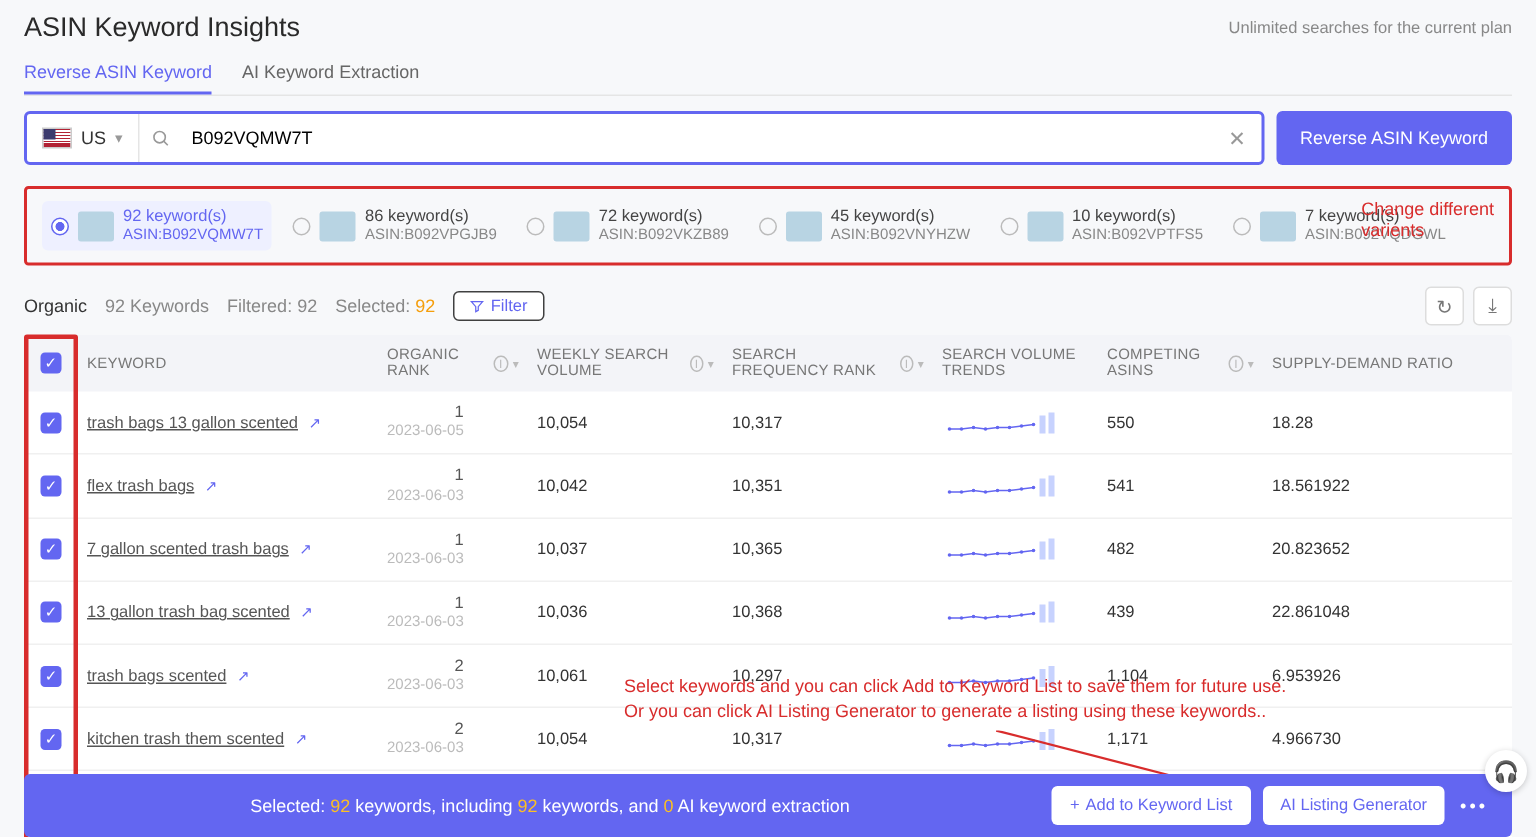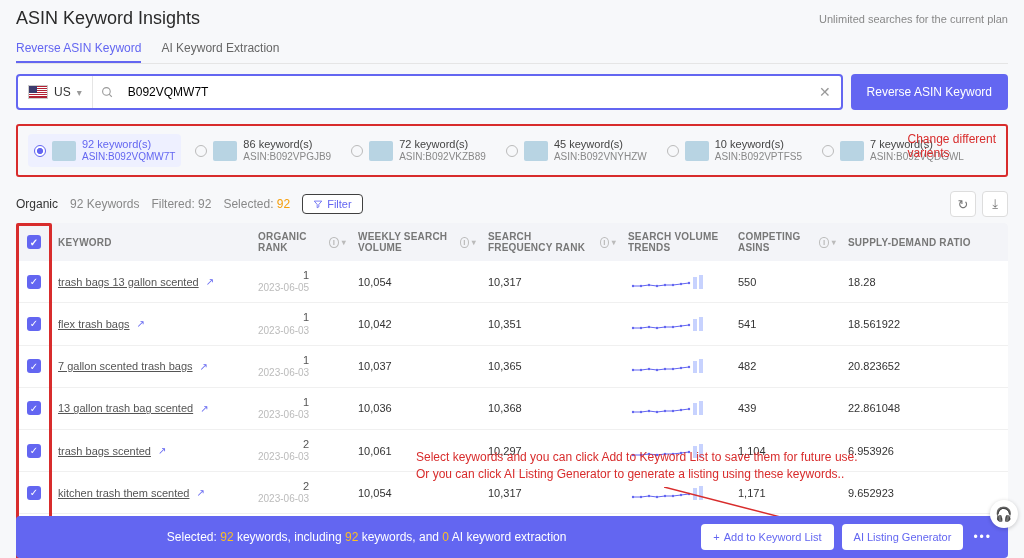--- a/index.html
+++ b/index.html
@@ -33,21 +33,21 @@
 .variant-card.active .v-kw, .variant-card.active .v-asin { color: #6366f1; }
 .variants-note { position: absolute; right: 10px; top: 6px; color: #d82c2c; font-size: 12px; line-height: 1.2; }
 .filter-bar { display: flex; align-items: center; gap: 12px; padding: 6px 16px; font-size: 12px; }
 .filter-bar .org { font-weight: 500; color: #333; }
 .filter-bar .grey { color: #888; }
 .filter-bar .orange { color: #f59e0b; }
 .filter-btn { border: 1px solid #404040; color: #6366f1; background: #fff; padding: 3px 10px; border-radius: 4px; font-size: 11px; cursor: pointer; display: flex; align-items: center; gap: 4px; text-align: center; }
 .icon-btns { margin-left: auto; display: flex; gap: 6px; }
 .icon-btn { width: 26px; height: 26px; border: 1px solid #ddd; border-radius: 4px; background: #fff; display: flex; align-items: center; justify-content: center; cursor: pointer; color: #777; font-size: 13px; }
 .table-wrap { margin: 0 16px; background: #fff; border-radius: 4px; position: relative; }
-.thead { display: flex; background: #f3f4f8; font-size: 10px; color: #777; font-weight: 700; text-transform: uppercase; letter-spacing: 0.2px; border-radius: 4px 4px 0 0; }
+.thead { display: flex; background: #f3f4f8; font-size: 10px; color: #777; font-weight: 400; text-transform: uppercase; letter-spacing: 0.2px; border-radius: 4px 4px 0 0; }
 .th, .td { padding: 8px 6px; display: flex; align-items: center; gap: 3px; }
 .col-cb { width: 36px; justify-content: center; }
 .col-kw { width: 200px; }
 .col-rank { width: 100px; }
 .col-wsv { width: 130px; }
 .col-sfr { width: 140px; }
 .col-svt { width: 110px; }
 .col-ca { width: 110px; }
 .col-sdr { flex: 1; }
 .info-ic { width: 11px; height: 11px; border: 1px solid #bbb; border-radius: 50%; font-size: 8px; display: inline-flex; align-items: center; justify-content: center; color: #bbb; }
@@ -422,21 +422,21 @@
               <circle cx="45" cy="12"></circle>
               <circle cx="53" cy="11"></circle>
               <circle cx="61" cy="10"></circle>
             </g>
             <polyline points="5,13 13,13 21,12 29,13 37,12 45,12 53,11 61,10"></polyline>
             <rect class="bar" x="65" y="4" width="4" height="12"></rect>
             <rect class="bar" x="71" y="2" width="4" height="14"></rect>
           </svg>
         </div>
     <div class="td col-ca">1,171</div>
-    <div class="td col-sdr">9.652923</div>
+    <div class="td col-sdr">4.966730</div>
       </div>
       <div class="tr">
     <div class="td col-cb">
           <span class="cb checked"></span>
         </div>
     <div class="td col-kw">
           <span class="kw-link" style="">13 gallon tall kitchen trash bags sce…</span>
           <span class="ext-ic">↗</span>
         </div>
     <div class="td col-rank">

